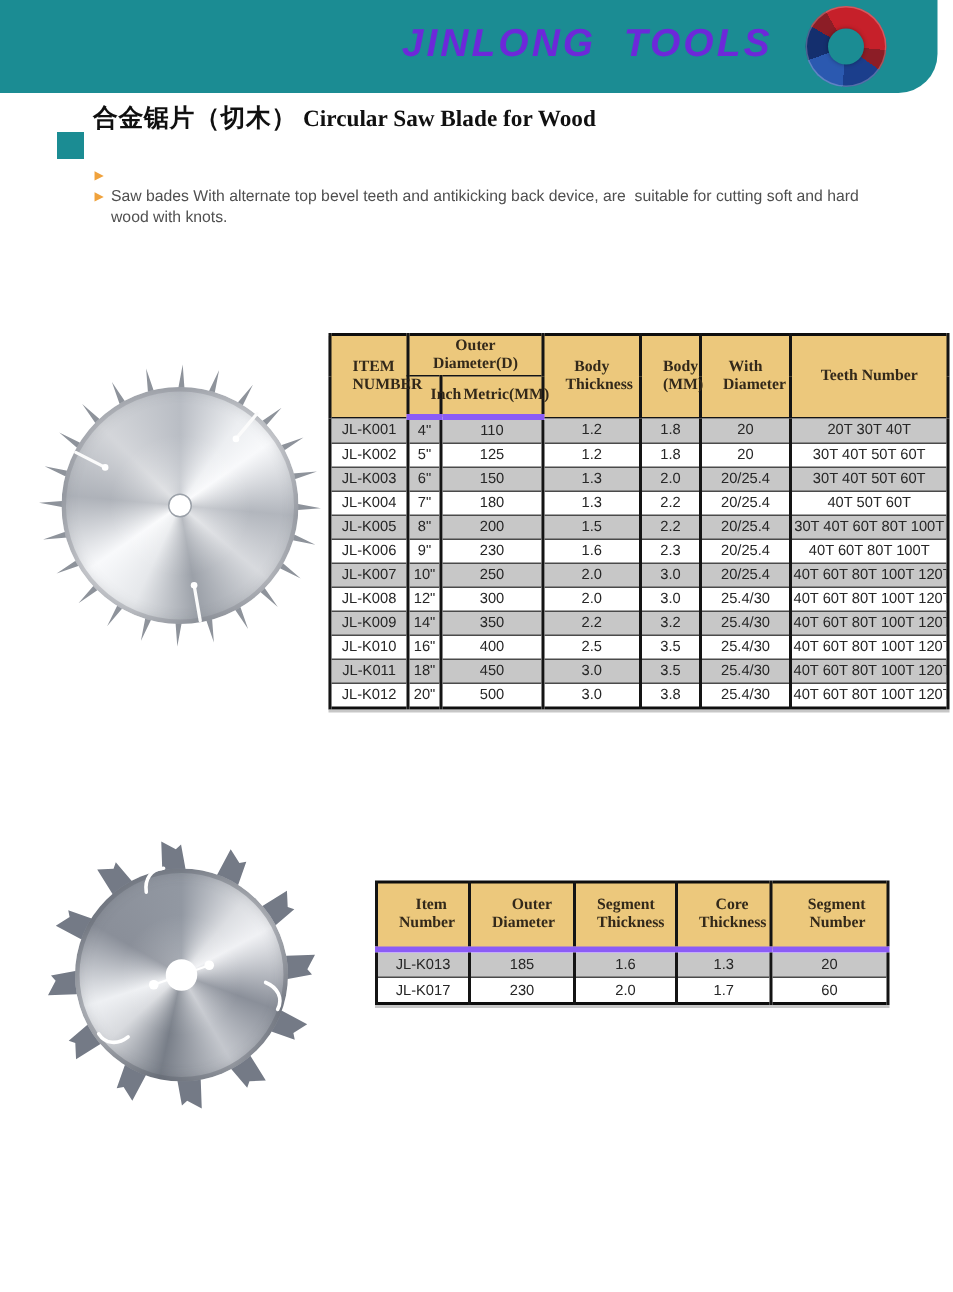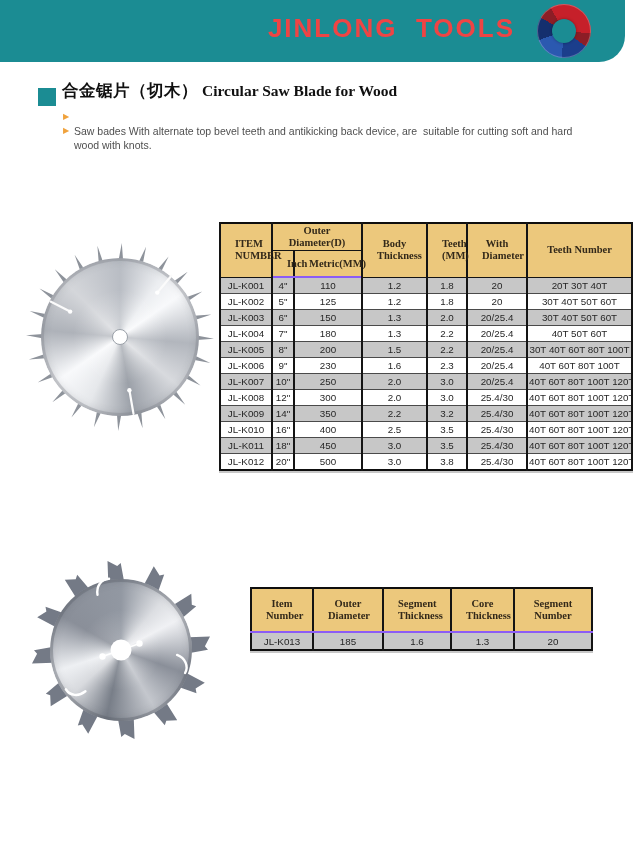--- a/index.html
+++ b/index.html
@@ -8,38 +8,38 @@
     font-family:"Liberation Sans",sans-serif;overflow:hidden;
   }
   
   .band{
     position:absolute;left:0;top:0;width:625px;height:62px;
     background:#1b8c93;border-radius:0 0 26px 0;
   }
   .brand{
     position:absolute;top:13px;right:120px;
     font-family:"Liberation Sans",sans-serif;
-    font-size:26px;font-weight:bold;
-    letter-spacing:2px;color:#ef4444;white-space:pre;
+    font-size:26px;font-weight:bold;font-style:italic;
+    letter-spacing:2px;color:#6d28d9;white-space:pre;
   }
   .logo{
     position:absolute;left:537px;top:4px;width:54px;height:54px;border-radius:50%;
     background:conic-gradient(from 0deg,
       #c6202a 0deg 95deg, #8c1d26 95deg 125deg,
       #1b3e8c 125deg 185deg, #2b59b0 185deg 250deg,
       #142f6e 250deg 300deg, #8c1d26 300deg 330deg, #c6202a 330deg 360deg);
     box-shadow:0 0 0 1px rgba(255,255,255,.25) inset;
   }
   .logo::after{
     content:"";position:absolute;left:15px;top:15px;width:24px;height:24px;
     border-radius:50%;background:#1b8c93;box-shadow:0 0 3px rgba(0,0,0,.35);
   }
   
   .title-sq{position:absolute;left:38px;top:88px;width:18px;height:18px;background:#1b8c93;}
-  .title{position:absolute;left:62px;top:80px;white-space:nowrap;color:#101010;}
+  .title{position:absolute;left:62px;top:68px;white-space:nowrap;color:#101010;}
   .title .zh{font-size:16.5px;font-weight:bold;letter-spacing:.5px;}
   .title .en{font-family:"Liberation Serif",serif;font-size:15.5px;font-weight:bold;margin-left:4px;}
   .bullets{position:absolute;left:63px;top:110px;width:524px;}
   .bullet{display:flex;font-size:10.5px;line-height:1.35;margin-bottom:1px;}
   .bullet .arr{color:#f0a23c;font-size:8px;width:11px;flex:0 0 11px;padding-top:2px;}
   .bullet .txt{white-space:pre-wrap;}
   .bullet.zh .txt{color:#3a3a3a;letter-spacing:.2px;}
   .bullet.en .txt{color:#4f4f4f;}
   
   table.spec{
@@ -47,21 +47,21 @@
     border:2px solid #0e0e0e;text-align:center;
     box-shadow:0 2px 0 rgba(0,0,0,.22);
   }
   table.spec th{
     background:#ecc87c;font-family:"Liberation Serif",serif;font-weight:bold;
     font-size:10.5px;color:#33291a;line-height:1.15;
     border-left:2px solid #141414;border-right:2px solid #141414;
     border-top:1px solid #141414;border-bottom:1px solid #141414;
     padding:1px 14px;
   }
-  table.spec thead tr:last-child th{border-bottom:2px solid #8b5cf6;}
+  table.spec thead tr:last-child th{border-bottom:4px solid #8b5cf6;text-align:right;}
   table.spec td{
     font-size:9.8px;color:#262626;padding:0 1px;
     border-left:2px solid #141414;border-right:2px solid #141414;
     border-top:1px solid #4a4a4a;border-bottom:1px solid #4a4a4a;
     overflow:hidden;white-space:nowrap;
   }
   table.spec tbody tr:nth-child(odd){background:#c7c7c7;}
   table.spec tbody tr:nth-child(even){background:#ffffff;}
   #t1{left:219px;top:222px;width:412px;}
   #t1 thead tr.r1 th{height:20px;}
@@ -140,21 +140,21 @@
     <col style="width:65px">
       <col style="width:40px">
       <col style="width:60px">
       <col style="width:105px">
   </colgroup>
   <thead>
     <tr class="r1">
       <th rowspan="2">ITEM NUMBER</th>
       <th colspan="2">Outer Diameter(D)</th>
       <th rowspan="2">Body Thickness</th>
-      <th rowspan="2">Teeth (MM)</th>
+      <th rowspan="2">Body (MM)</th>
       <th rowspan="2">With Diameter</th>
       <th rowspan="2">Teeth Number</th>
     </tr>
     <tr class="r2">
       <th>Inch</th>
       <th>Metric(MM)</th>
     </tr>
   </thead>
   <tbody>
       <tr>
@@ -304,14 +304,21 @@
     </tr>
   </thead>
   <tbody>
       <tr>
         <td>JL-K013</td>
         <td>185</td>
         <td>1.6</td>
         <td>1.3</td>
         <td>20</td>
       </tr>
+      <tr>
+        <td>JL-K017</td>
+        <td>230</td>
+        <td>2.0</td>
+        <td>1.7</td>
+        <td>60</td>
+      </tr>
     </tbody>
 </table>
 
 </body></html>

